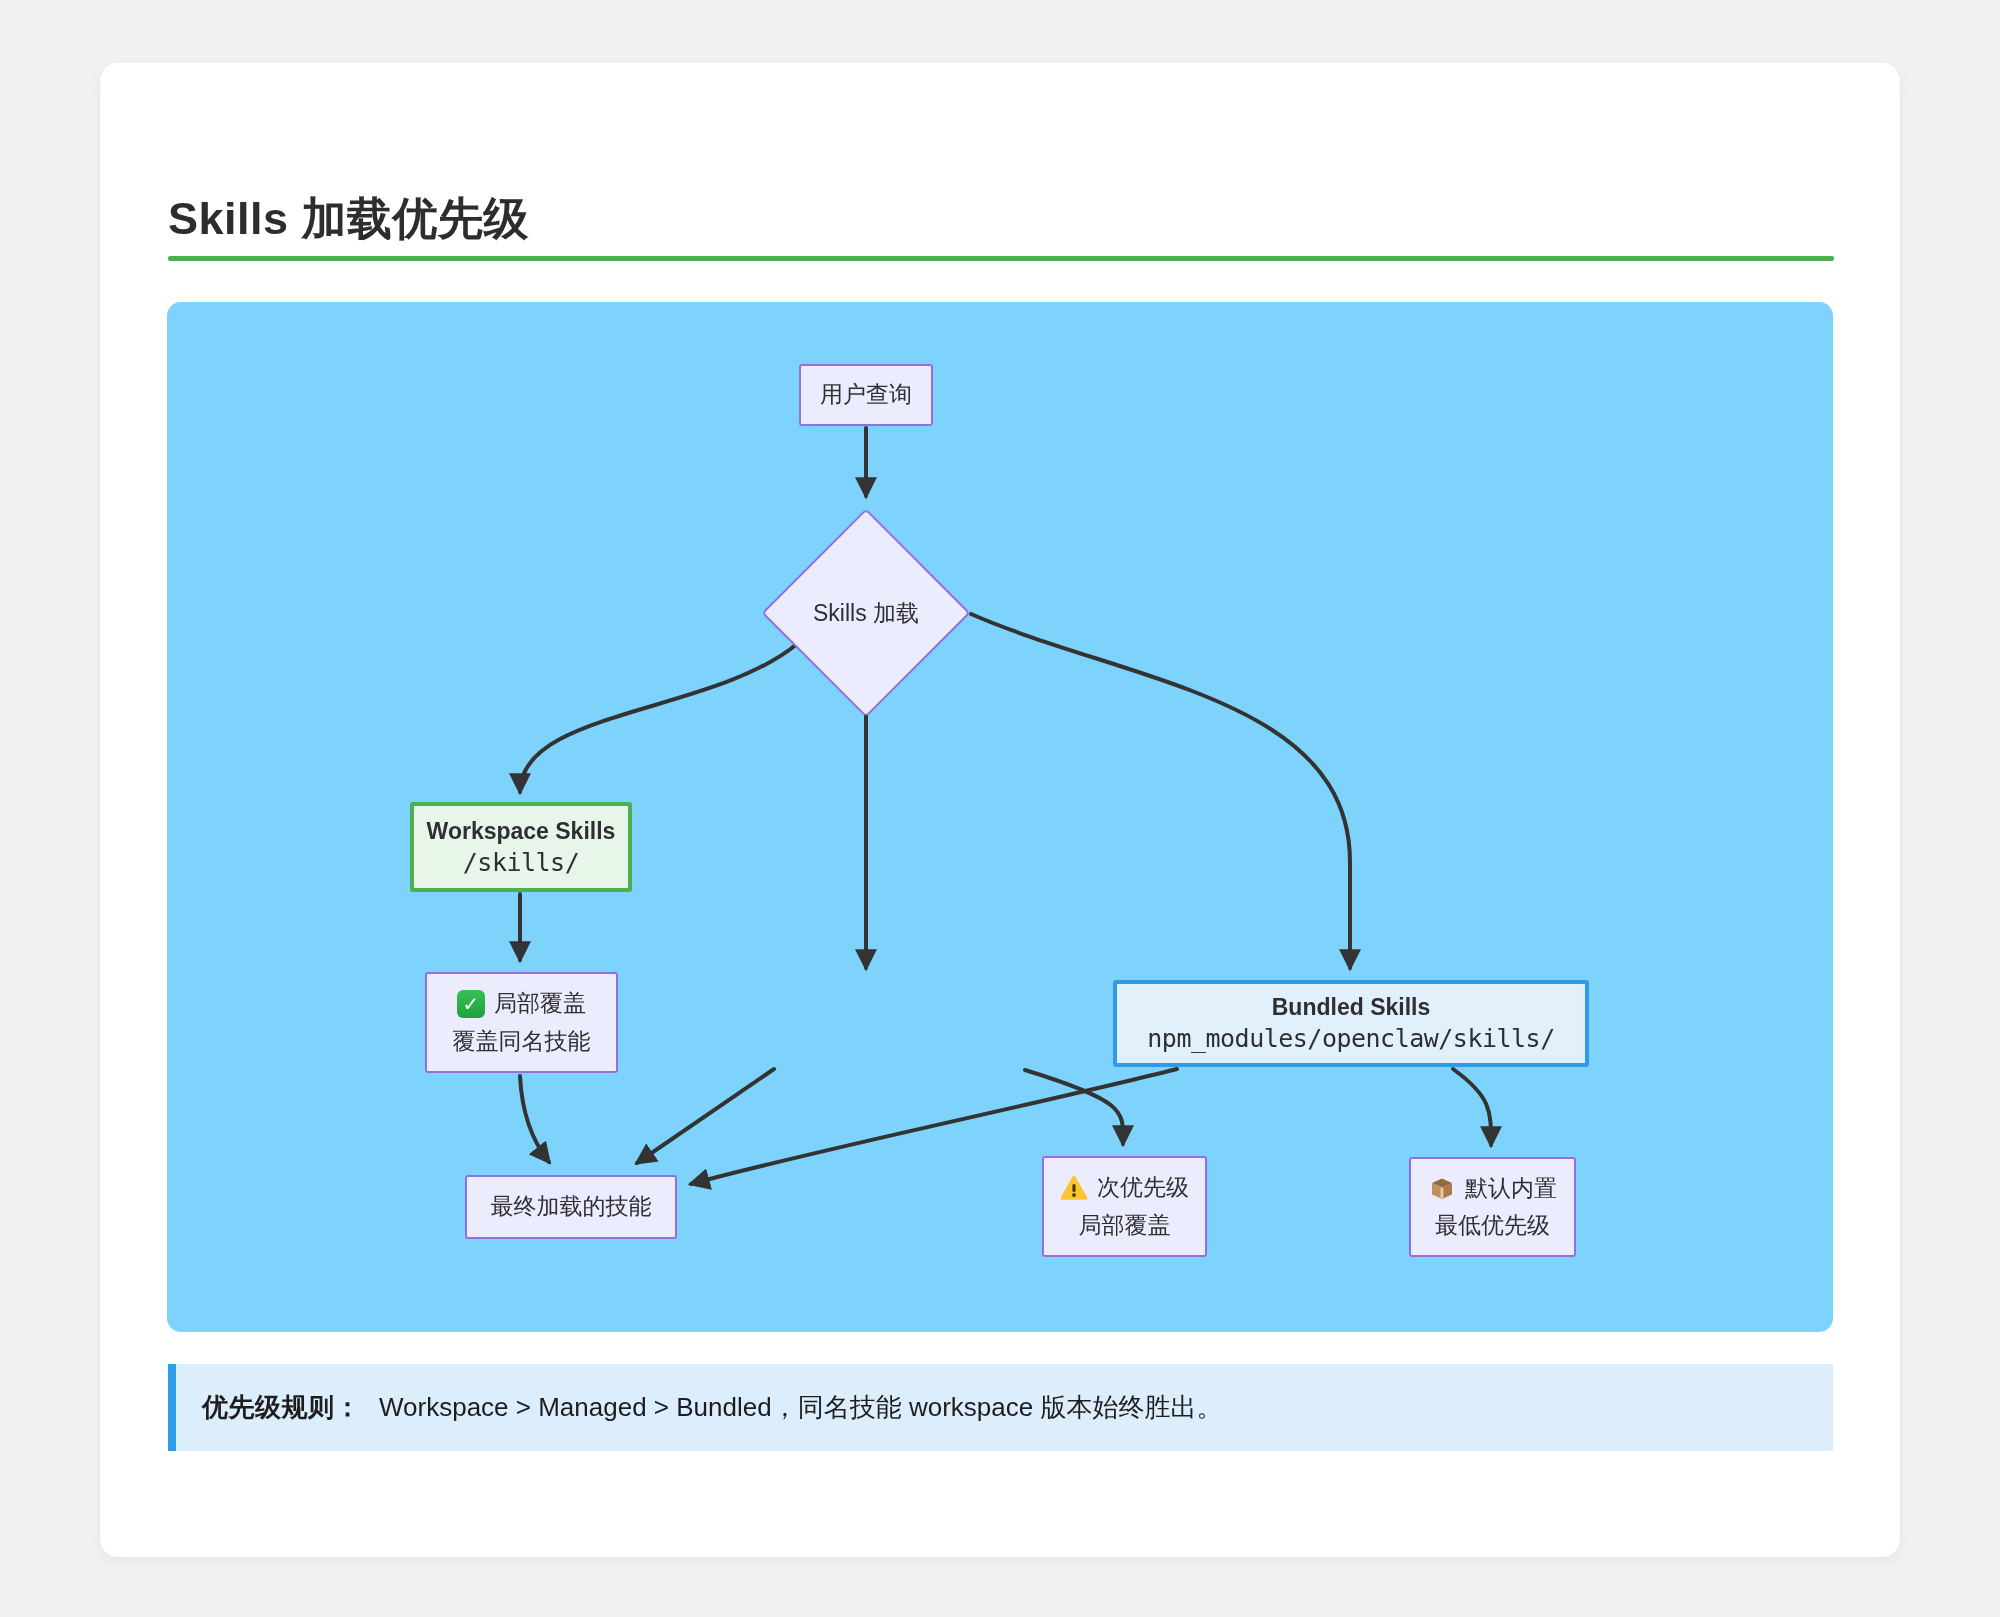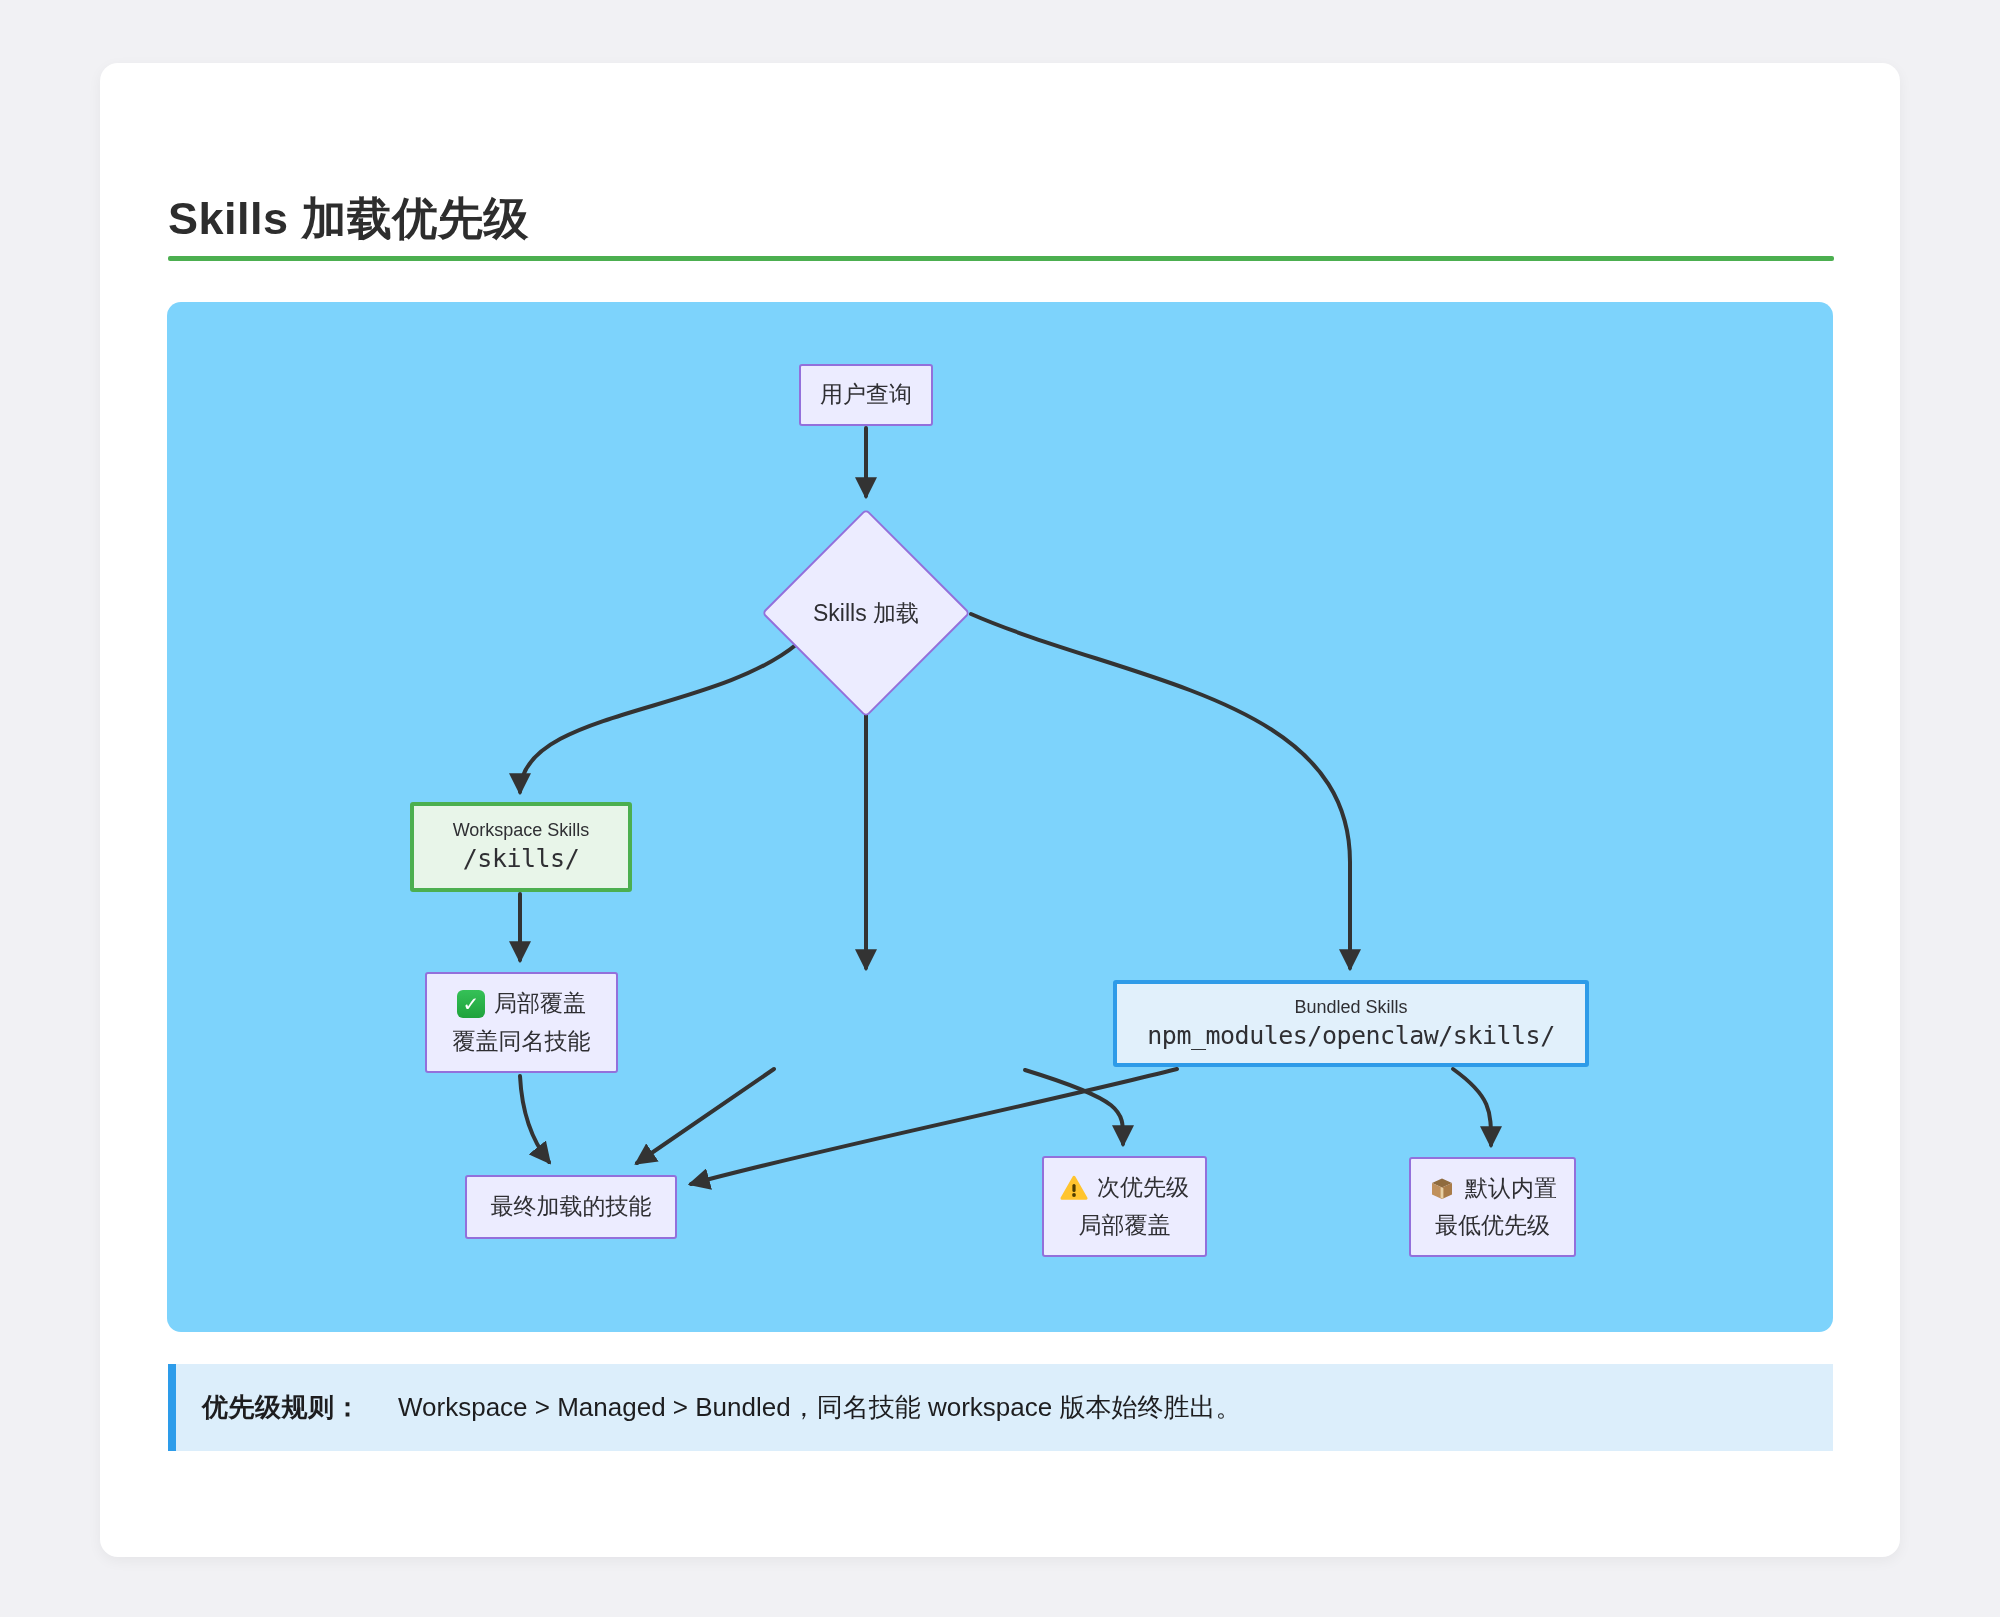--- a/index.html
+++ b/index.html
@@ -31,21 +31,21 @@
   .node{
     position:absolute;display:flex;flex-direction:column;
     align-items:center;justify-content:center;text-align:center;
     color:#2f2f33;box-sizing:border-box;border-radius:3px;
   }
   .lav{background:#ECECFF;border:2px solid #9370DB;}
   .green{background:#E8F5E9;border:4px solid #4CAF50;}
   .orange{background:#FBF0DC;border:4px solid #F5A42C;}
   .blue{background:#E1F0FB;border:4px solid #2E9BE8;}
   .node-label{font-size:23px;line-height:1.3;}
-  .node-title{font-size:18px;line-height:1.4;}
+  .node-title{font-size:23px;line-height:1.4;font-weight:bold;}
   .node-code{
     font-family:"DejaVu Sans Mono","Liberation Mono",monospace;
     font-size:25px;line-height:1.3;letter-spacing:-.5px;
   }
   .diamond-shape{
     position:absolute;left:625px;top:237px;width:148px;height:148px;
     background:#ECECFF;border:2px solid #9370DB;border-radius:5px;
     transform:rotate(45deg);box-sizing:border-box;
   }
   .diamond-label{
@@ -58,21 +58,21 @@
   .check-icon{
     width:28px;height:28px;border-radius:6px;
     background:linear-gradient(180deg,#35C157,#1FA23C);
     color:#ffffff;font-size:20px;font-weight:700;
   }
   .warning-icon svg,.package-icon svg{display:block;}
   .callout{
     position:absolute;left:68px;top:1301px;width:1665px;height:87px;
     background:#DCEEFB;border-left:8px solid #2D9CEA;
     display:flex;align-items:center;box-sizing:border-box;
-    padding-left:26px;color:#1d1d1f;font-size:26px;gap:19px;
+    padding-left:26px;color:#1d1d1f;font-size:26px;
   }
   .callout b{font-weight:700;margin-right:18px;letter-spacing:.5px;}
 </style>
 </head>
 <body>
 
 <div class="card">
 
   <h1 class="title">Skills 加载优先级</h1>
   <div class="rule"></div>

